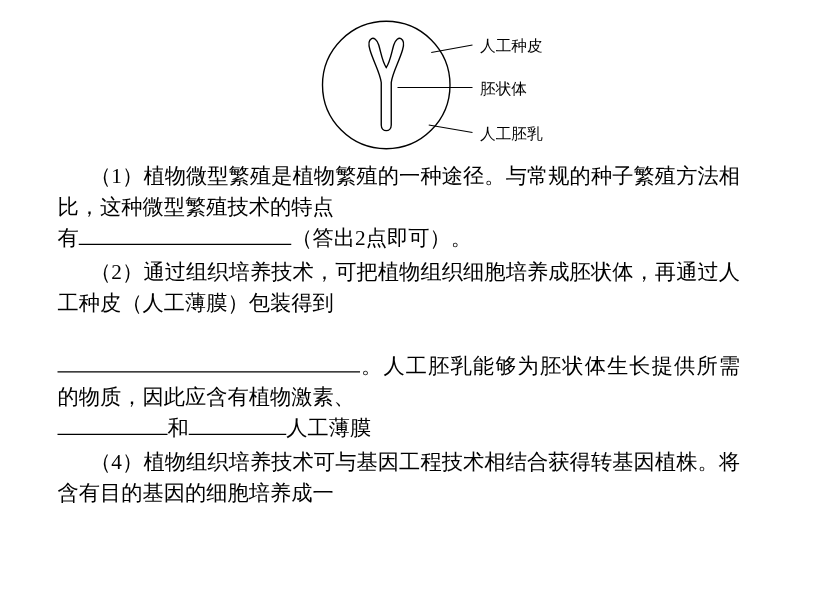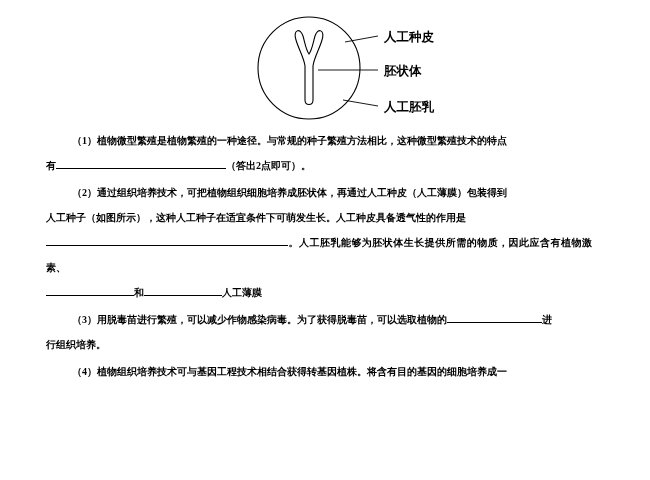--- a/index.html
+++ b/index.html
@@ -12,21 +12,20 @@
     background: #ffffff;
     font-family: "Liberation Serif", "DejaVu Serif", serif;
     color: #000000;
     overflow: hidden;
   }
   .page {
     position: relative;
     width: 650px;
     height: 480px;
     box-sizing: border-box;
-    font-weight: bold;
   }
 
   
   .figure {
     position: relative;
     width: 650px;
     height: 128px;
   }
   .figure svg {
     display: block;
@@ -36,21 +35,21 @@
     font-size: 12.5px;
     fill: #000;
   }
 
   
   .body {
     padding: 0 42px 0 46px;
     box-sizing: border-box;
   }
   .para {
-    font-size: 10px;
+    font-size: 17px;
     line-height: 25px;
     text-align: justify;
     margin: 0 16px 2px 0;
     text-indent: 0;
   }
   .indent {
     display: inline-block;
     width: 26px;
   }
   .blank {
@@ -90,29 +89,25 @@
 
   <div class="body">
 
     <p class="para">
       <span class="indent"></span><span>（1）</span><span>植物微型繁殖是植物繁殖的一种途径。与常规的种子繁殖方法相比，这种微型繁殖技术的特点</span><br>
       <span>有</span><span class="blank b-170"></span><span>（答出2点即可）。</span>
     </p>
 
     <p class="para">
       <span class="indent"></span><span>（2）</span><span>通过组织培养技术，可把植物组织细胞培养成胚状体，再通过人工种皮（人工薄膜）包装得到</span><br>
-      <span>人工种子（如图所示），这种人工种子在适宜条件下可萌发生长。人工种皮具备透气性的作用是</span><br>
+      <br>
       <span class="blank b-240"></span><span>。人工胚乳能够为胚状体生长提供所需的物质，因此应含有植物激素、</span><br>
       <span class="blank b-88"></span><span>和</span><span class="blank b-78"></span><span>人工薄膜</span>
     </p>
 
-    <p class="para">
-      <span class="indent"></span><span>（3）</span><span>用脱毒苗进行繁殖，可以减少作物感染病毒。为了获得脱毒苗，可以选取植物的</span><span class="blank b-95"></span><span>进</span><br>
-      <span>行组织培养。</span>
-    </p>
 
     <p class="para">
       <span class="indent"></span><span>（4）</span><span>植物组织培养技术可与基因工程技术相结合获得转基因植株。将含有目的基因的细胞培养成一</span><br>
       <br>
       
     </p>
 
   </div>
 </div>
 

